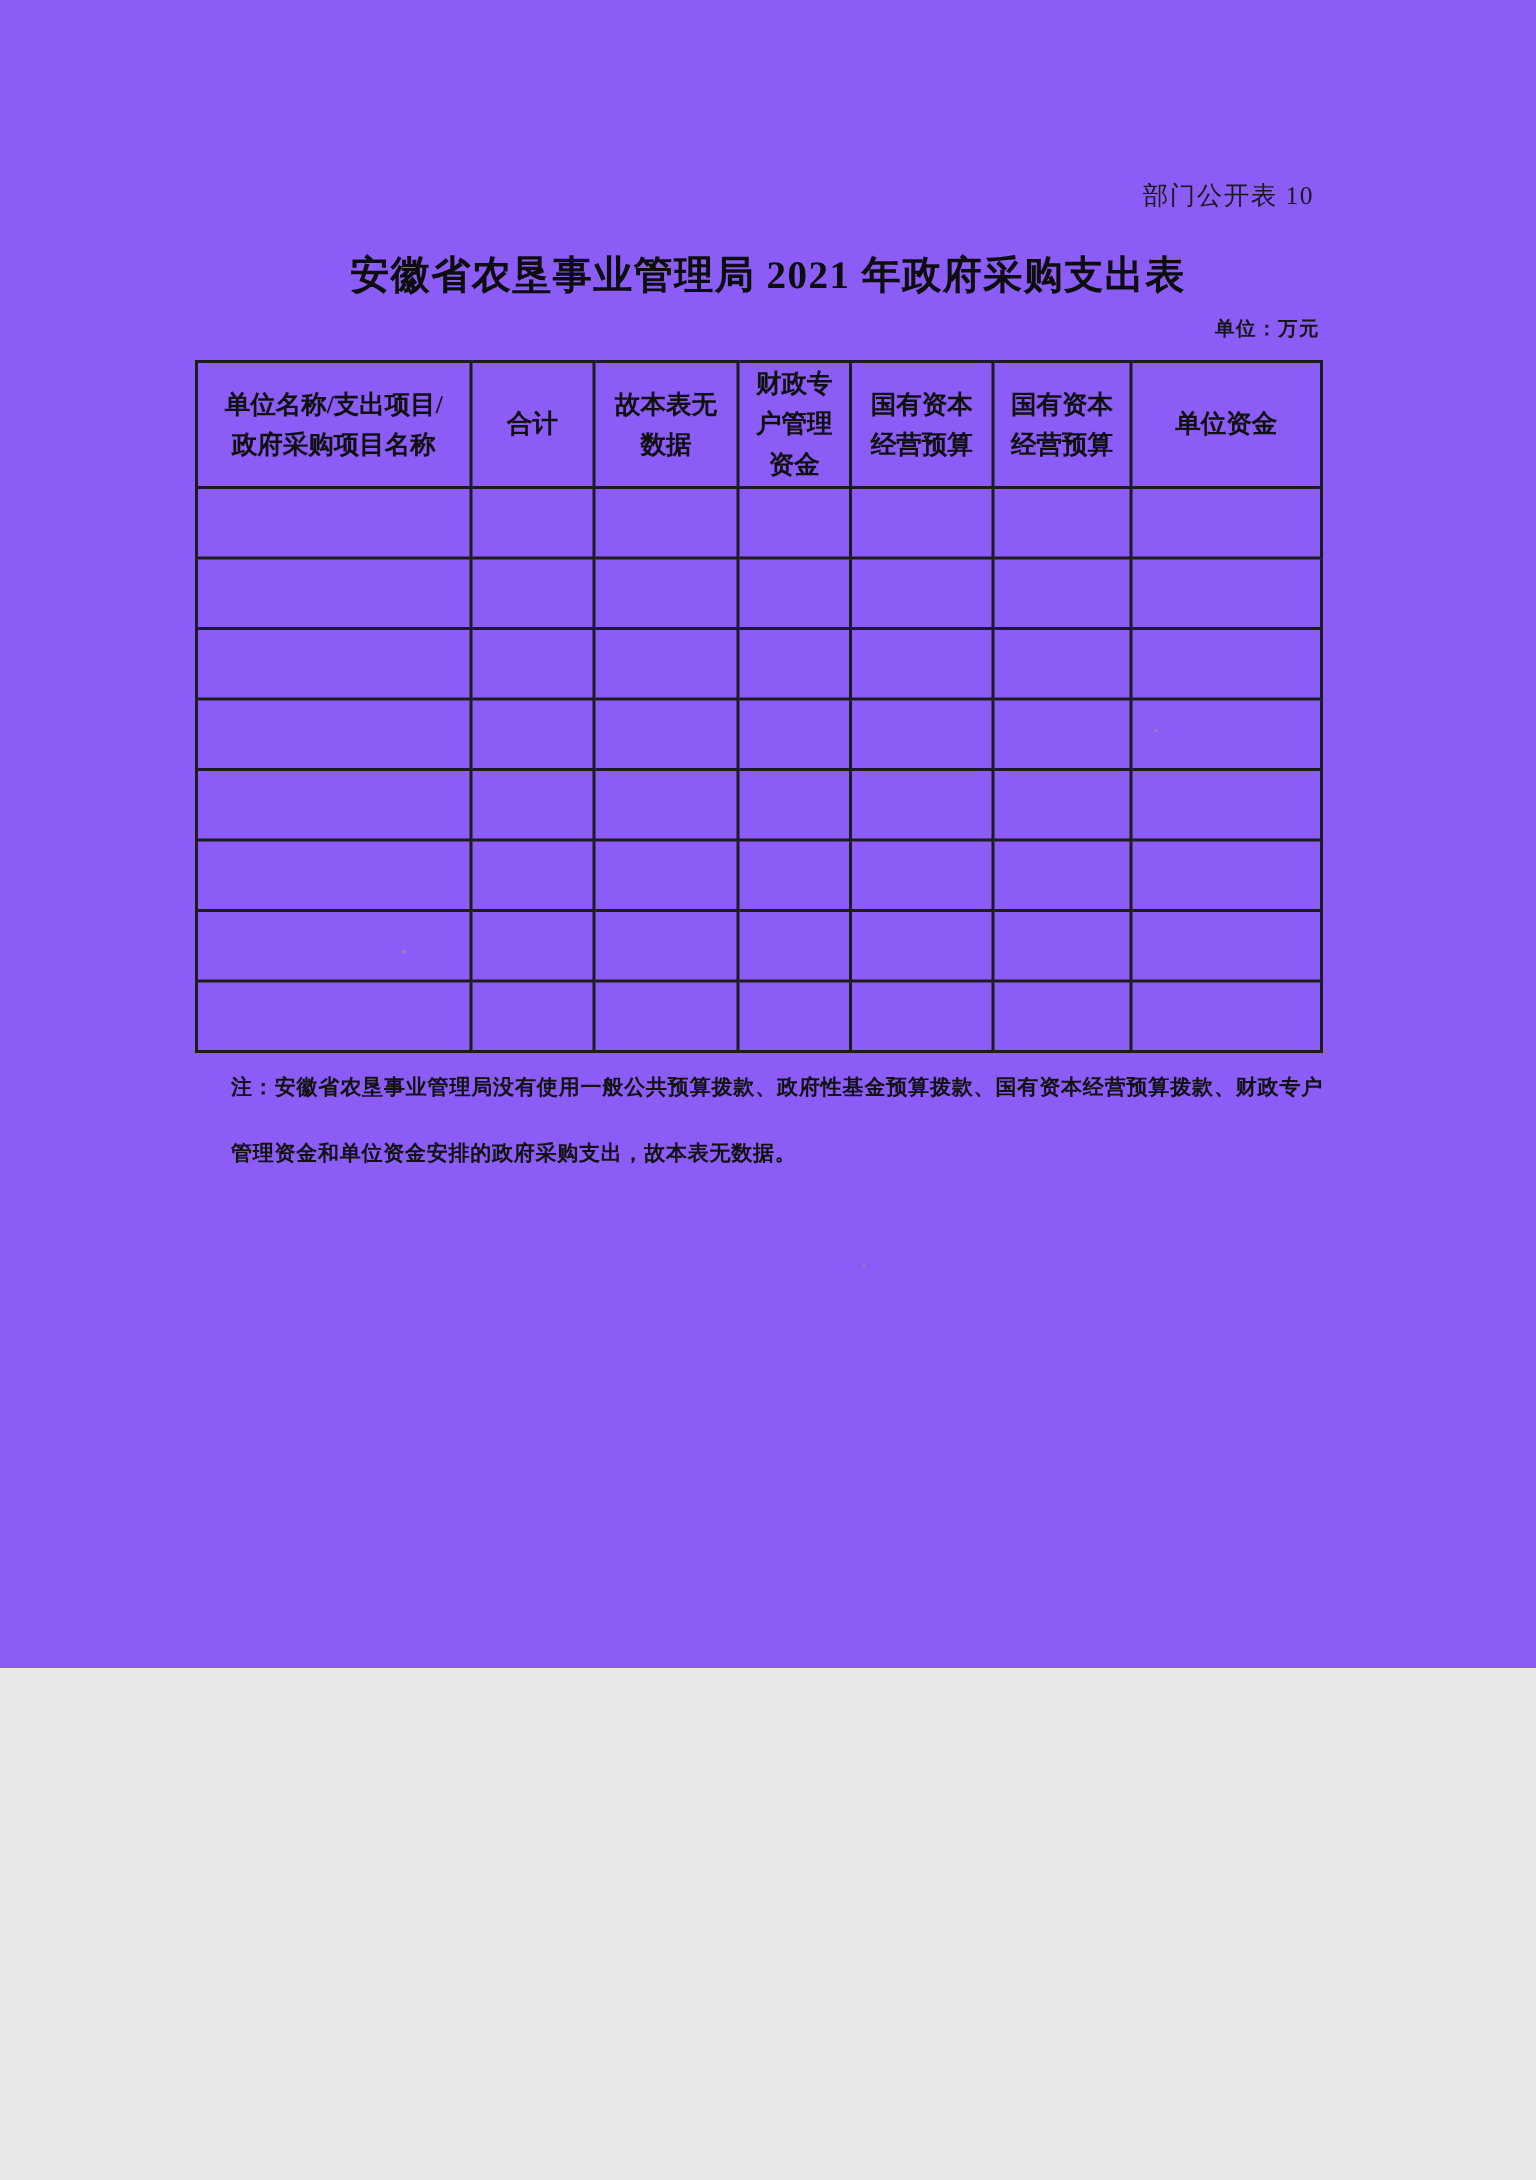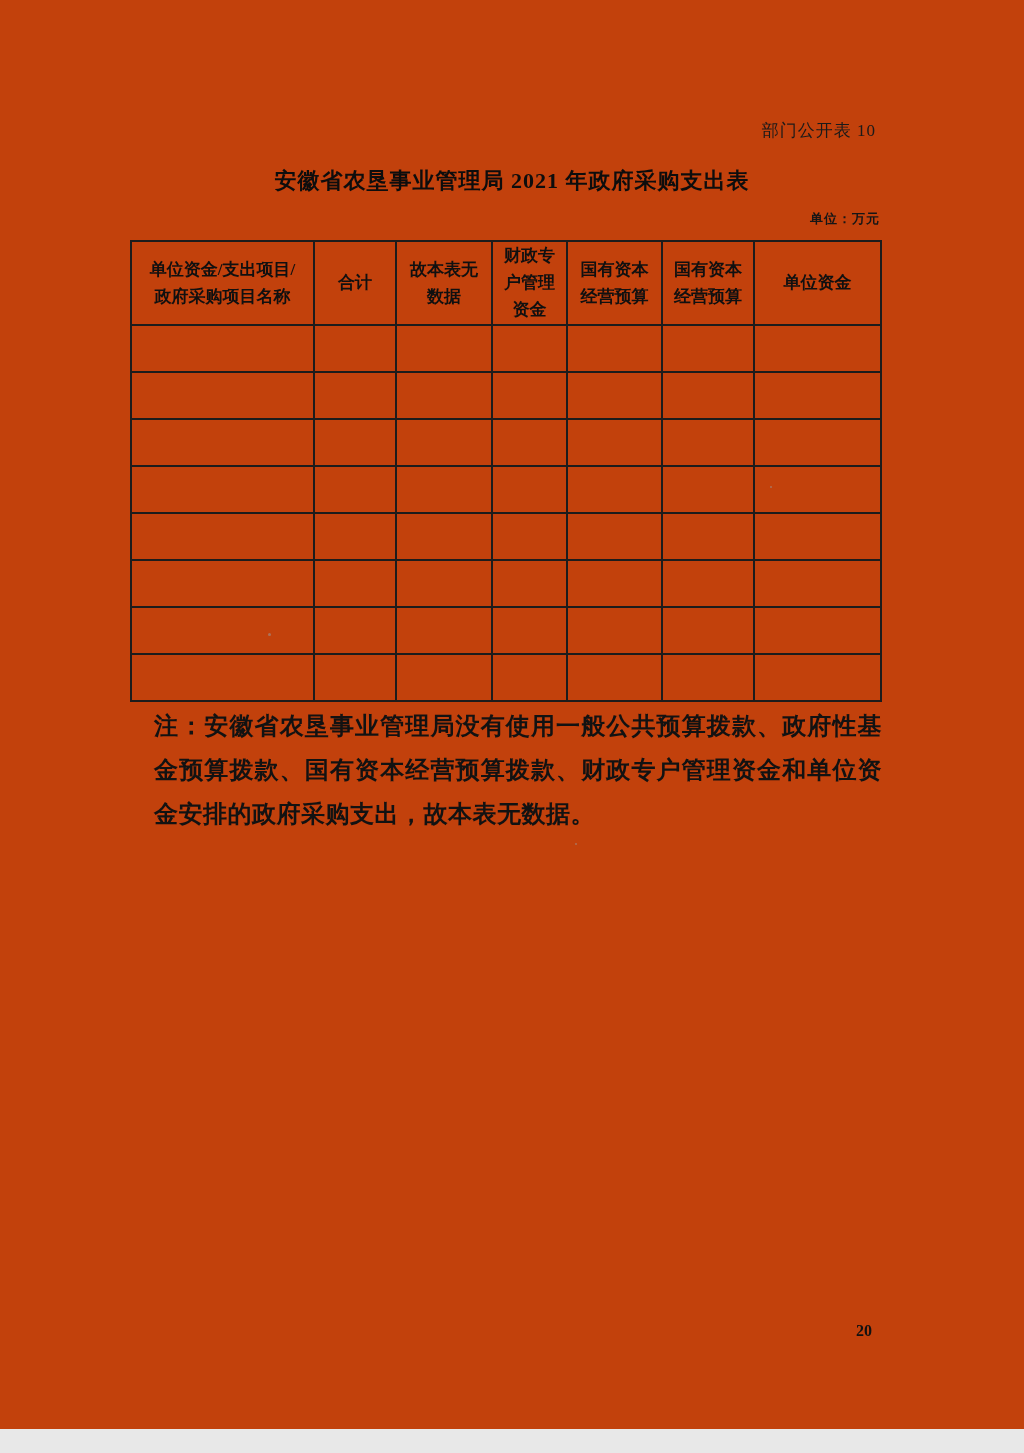--- a/index.html
+++ b/index.html
@@ -1,41 +1,41 @@
 <!DOCTYPE html>
 <html><head>
 <meta charset="utf-8">
 <style>
   * { margin: 0; padding: 0; box-sizing: border-box; }
   html, body { background: #e8e8e8; }
   body { font-family: "Liberation Serif", "DejaVu Serif", serif; }
   .page {
     position: relative;
     width: 1024px;
-    height: 1429px;
+    height: 1112px;
     margin: 0 auto;
-    background: #c2410c;
+    background: #8b5cf6;
     color: #141414;
     overflow: hidden;
   }
   .corner-label {
     position: absolute;
     top: 119px;
     right: 148px;
     font-size: 17px;
     letter-spacing: 1px;
     color: #1a1a1a;
   }
   .doc-title {
     position: absolute;
     top: 166px;
     left: 0;
     width: 100%;
     text-align: center;
-    font-size: 22px;
+    font-size: 26px;
     font-weight: 700;
     letter-spacing: 1px;
     color: #0d0d0d;
   }
   .unit-label {
     position: absolute;
     top: 210px;
     right: 144px;
     font-size: 13px;
     font-weight: 600;
@@ -72,21 +72,21 @@
   .col-c3 { width: 96px; }
   .col-c4 { width: 75px; }
   .col-c5 { width: 95px; }
   .col-c6 { width: 92px; }
   .col-c7 { width: 127px; }
   .note-text {
     position: absolute;
     top: 704px;
     left: 154px;
     width: 728px;
-    font-size: 24px;
+    font-size: 14px;
     font-weight: 600;
     line-height: 44px;
     text-align: justify;
     letter-spacing: 0.5px;
     color: #121212;
   }
   .page-number {
     position: absolute;
     top: 1322px;
     right: 152px;
@@ -116,21 +116,21 @@
       <col class="col-c1">
         <col class="col-c2">
         <col class="col-c3">
         <col class="col-c4">
       <col class="col-c5">
         <col class="col-c6">
         <col class="col-c7">
     </colgroup>
     <thead>
       <tr>
-        <th class="col-1">单位资金/支出项目/政府采购项目名称</th>
+        <th class="col-1">单位名称/支出项目/政府采购项目名称</th>
         <th>合计</th>
         <th>故本表无数据</th>
         <th>财政专户管理资金</th>
         <th>国有资本经营预算</th>
         <th>国有资本经营预算</th>
         <th>单位资金</th>
       </tr>
     </thead>
     <tbody>
         <tr>

